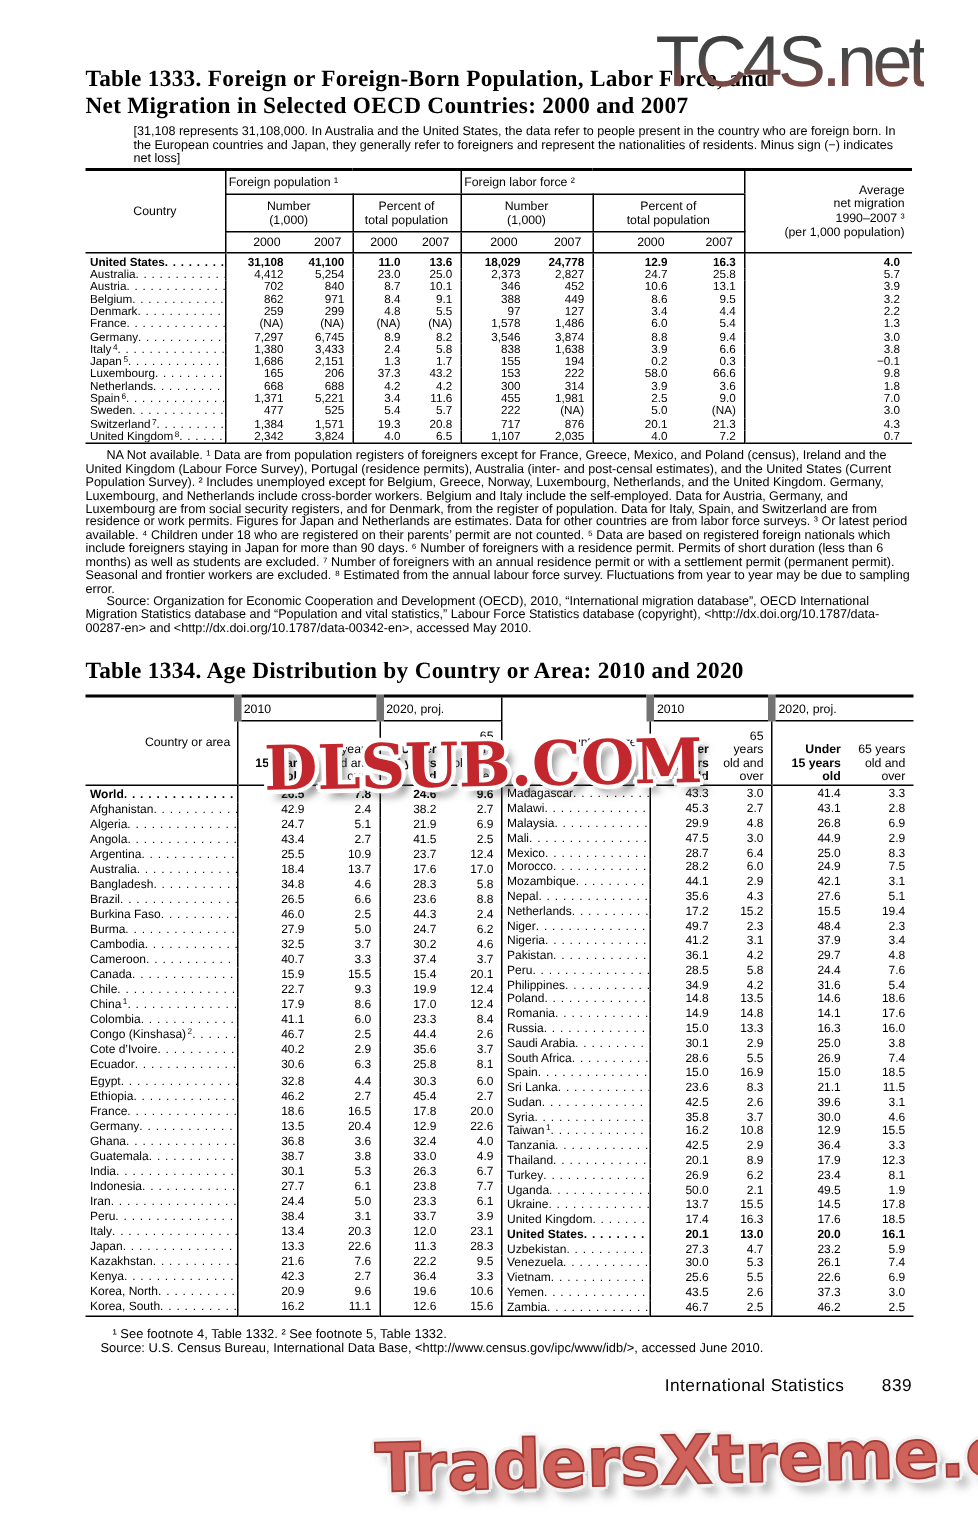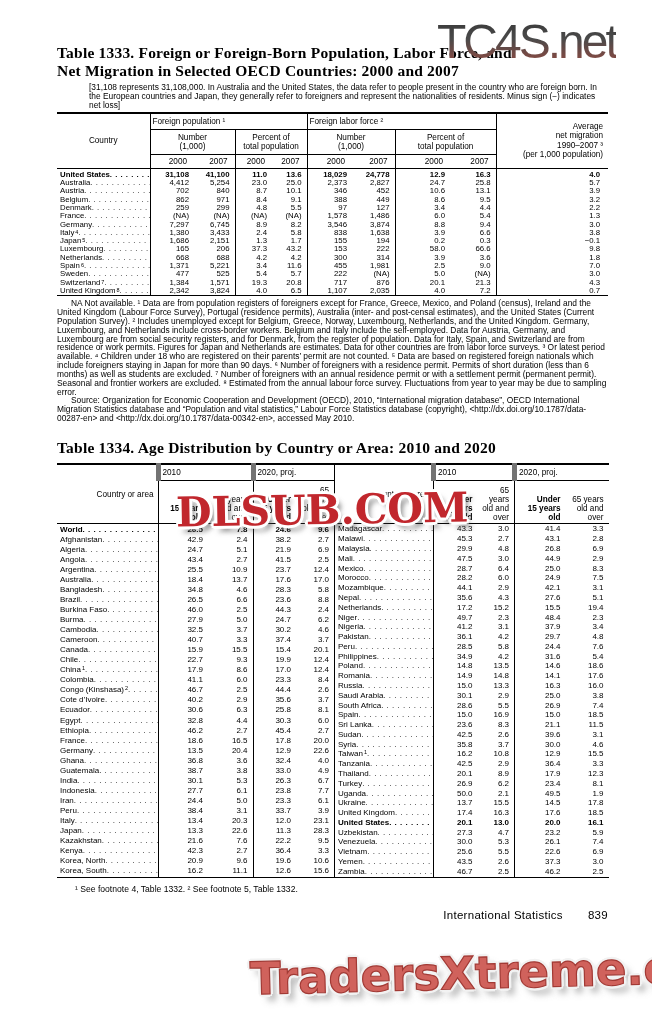--- a/index.html
+++ b/index.html
@@ -1322,20 +1322,21 @@
               <td class="n">46.7</td>
               <td class="n">2.5</td>
               <td class="n">46.2</td>
               <td class="n">2.5</td>
             </tr>
           </tbody>
       </table>
     </div>
 
     <p class="fn fn2">¹ See footnote 4, Table 1332. ² See footnote 5, Table 1332.</p>
+    <p class="fn fn2s">Source: U.S. Census Bureau, International Data Base, &lt;http://www.census.gov/ipc/www/idb/&gt;, accessed June 2010.</p>
 
     <div class="pf-right">
       <span>International Statistics</span><span class="pgnum">839</span>
     </div>
   </div>
 
   <div class="wm wm-tc4s">TC4S.net</div>
   <div class="wm wm-dlsub">DLSUB.COM</div>
   <div class="wm wm-traders">TradersXtreme.com</div>
 </div>

